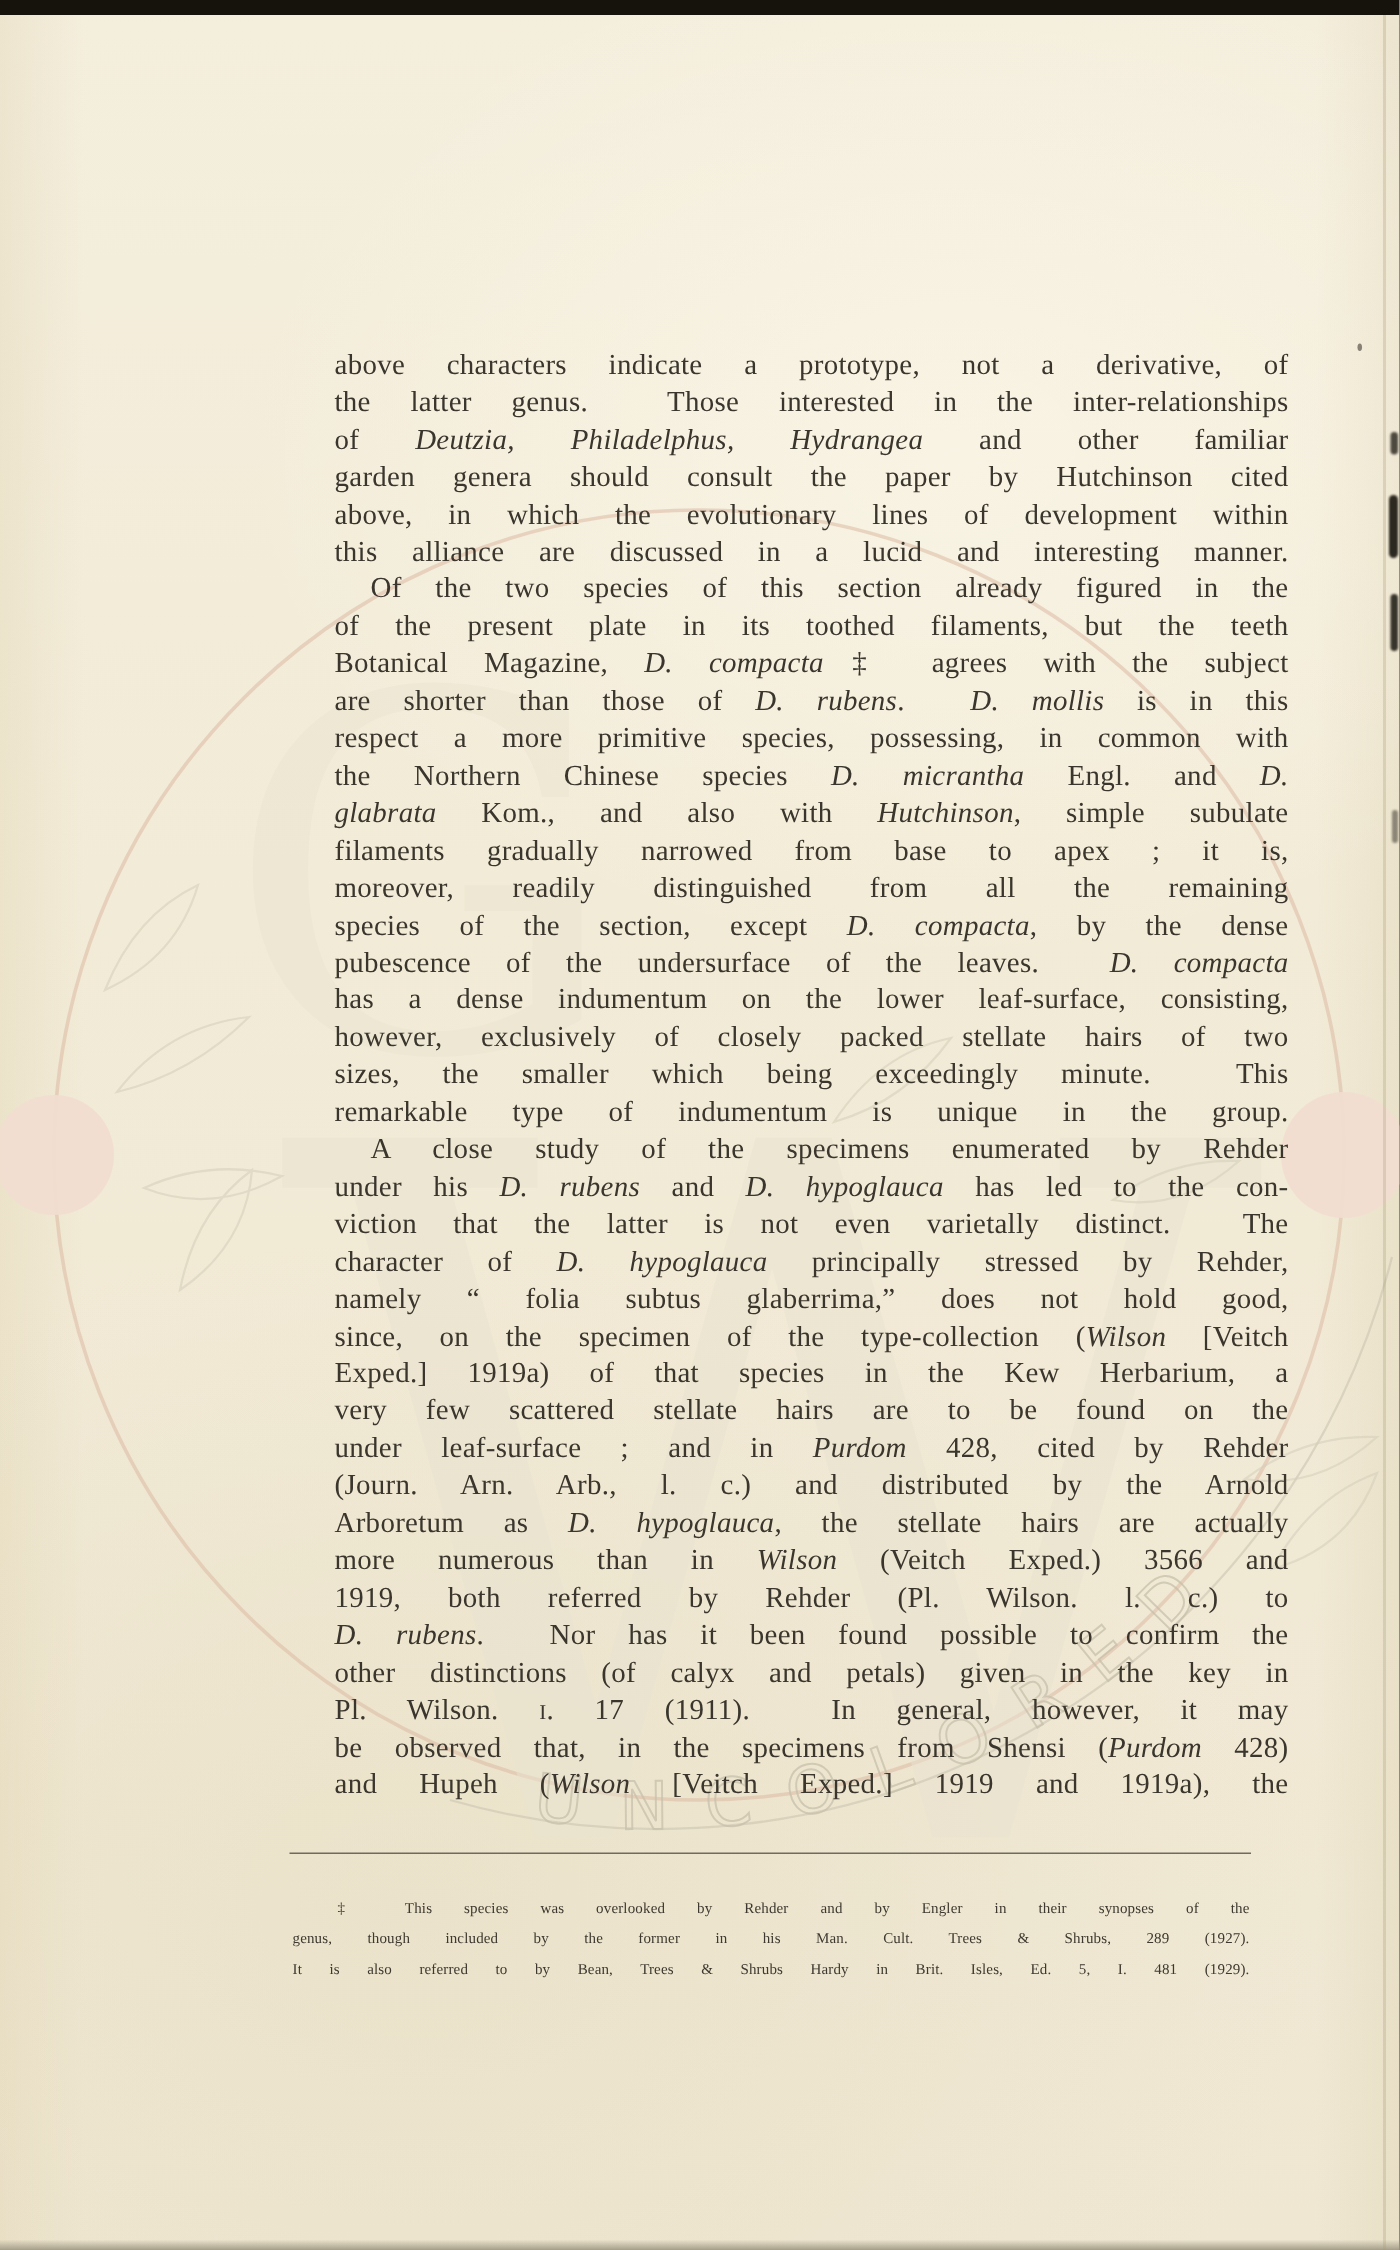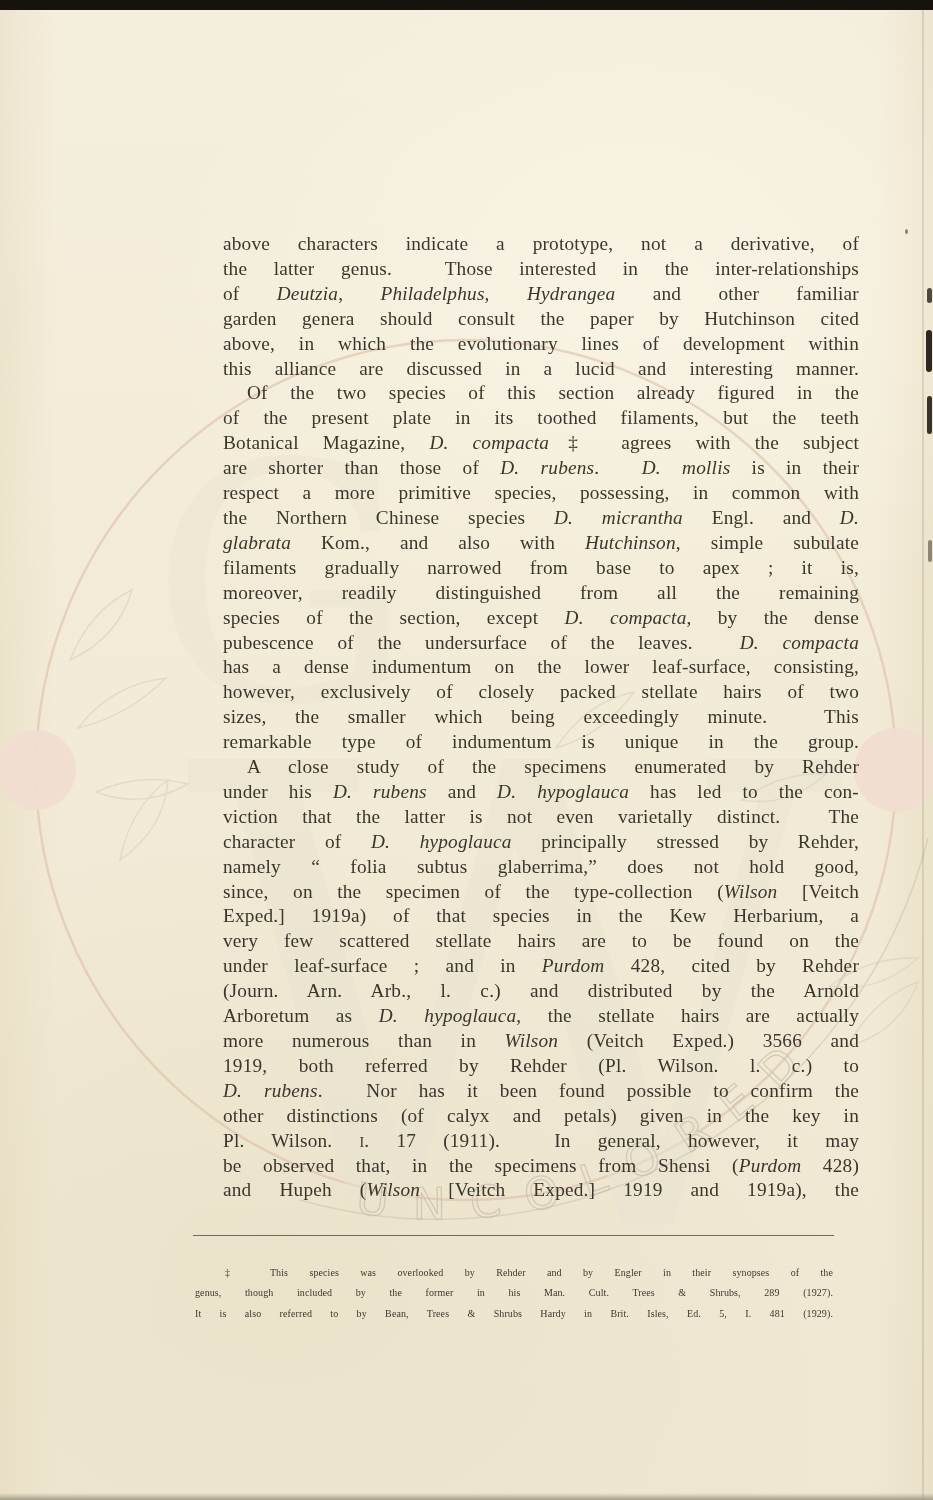--- a/index.html
+++ b/index.html
@@ -105,21 +105,21 @@
         <div class="line"><span>the latter genus.  Those interested in the inter-relationships</span></div>
         <div class="line"><span>of </span><span class="i">Deutzia, Philadelphus, Hydrangea</span><span> and other familiar</span></div>
         <div class="line"><span>garden genera should consult the paper by Hutchinson cited</span></div>
         <div class="line"><span>above, in which the evolutionary lines of development within</span></div>
         <div class="line"><span>this alliance are discussed in a lucid and interesting manner.</span></div>
       </div>
       <div>
         <div class="line indent"><span>Of the two species of this section already figured in the</span></div>
         <div class="line"><span>of the present plate in its toothed filaments, but the teeth</span></div>
         <div class="line"><span>Botanical Magazine, </span><span class="i">D. compacta</span><span>‡ agrees with the subject</span></div>
-        <div class="line"><span>are shorter than those of </span><span class="i">D. rubens</span><span>.  </span><span class="i">D. mollis</span><span> is in their</span></div>
+        <div class="line"><span>are shorter than those of </span><span class="i">D. rubens</span><span>.  </span><span class="i">D. mollis</span><span> is in this</span></div>
         <div class="line"><span>respect a more primitive species, possessing, in common with</span></div>
         <div class="line"><span>the Northern Chinese species </span><span class="i">D. micrantha</span><span> Engl. and </span><span class="i">D.</span></div>
         <div class="line"><span class="i">glabrata</span><span> Kom., and also with </span><span class="i">Hutchinson</span><span>, simple subulate</span></div>
         <div class="line"><span>filaments gradually narrowed from base to apex ; it is,</span></div>
         <div class="line"><span>moreover, readily distinguished from all the remaining</span></div>
         <div class="line"><span>species of the section, except </span><span class="i">D. compacta</span><span>, by the dense</span></div>
         <div class="line"><span>pubescence of the undersurface of the leaves.  </span><span class="i">D. compacta</span></div>
         <div class="line"><span>has a dense indumentum on the lower leaf-surface, consisting,</span></div>
         <div class="line"><span>however, exclusively of closely packed stellate hairs of two</span></div>
         <div class="line"><span>sizes, the smaller which being exceedingly minute.  This</span></div>

